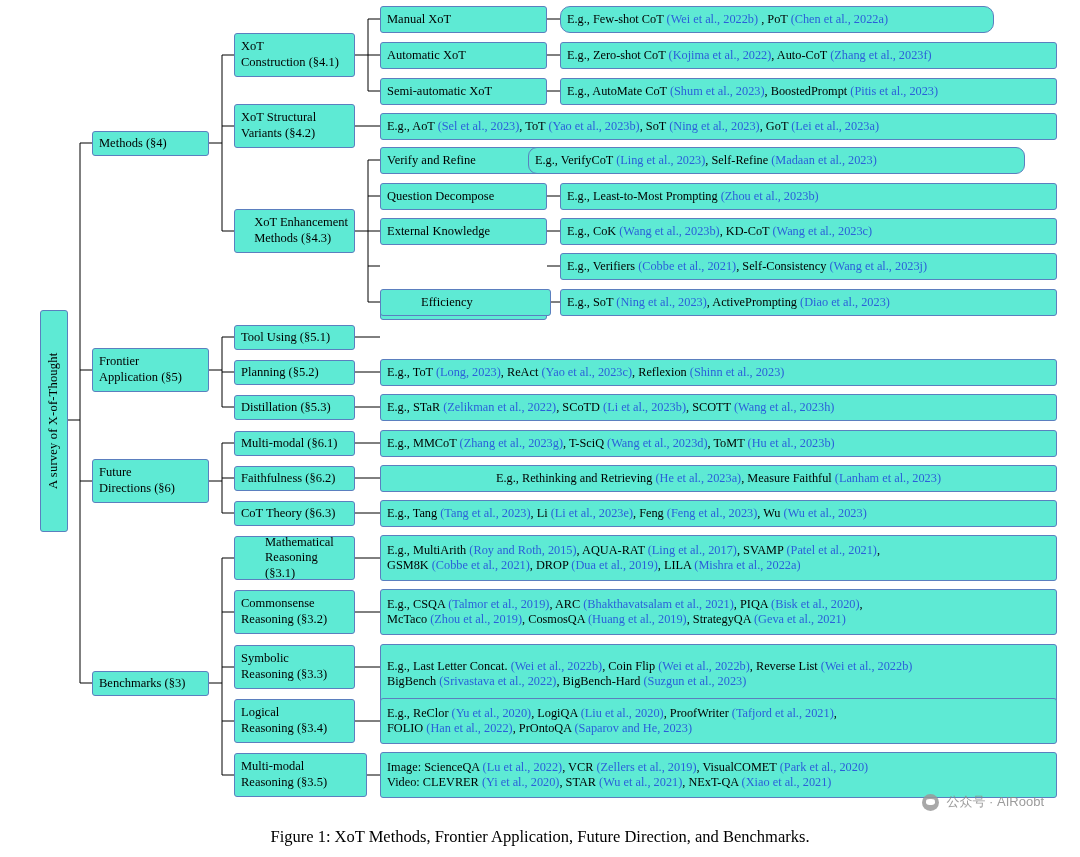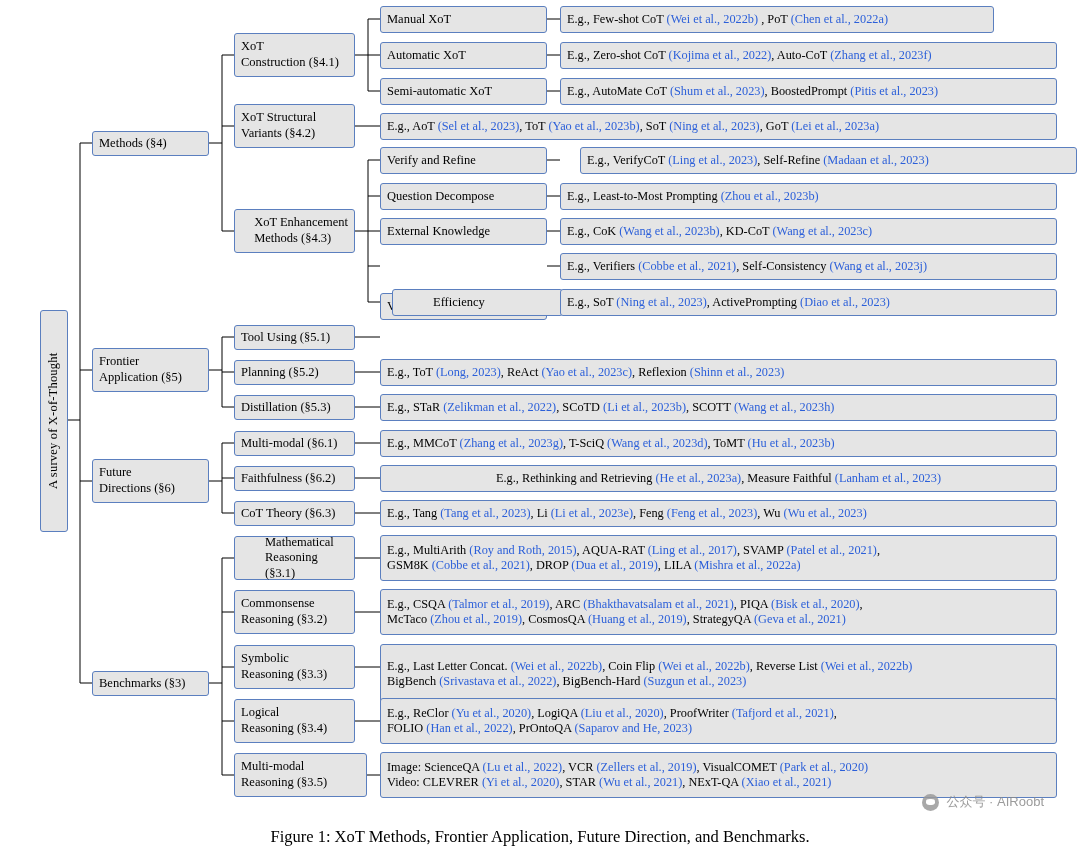--- a/index.html
+++ b/index.html
@@ -10,21 +10,21 @@
     color:#000;
     position:relative;
     overflow:hidden;
   }
   #canvas{position:absolute; inset:0;}
   svg.lines{position:absolute; left:0; top:0; width:1080px; height:857px; pointer-events:none;}
   .node{
     position:absolute;
     box-sizing:border-box;
     border:1px solid #5b7fbf;
-    background:#e5e5e5;
+    background:#5eead4;
     border-radius:3px;
     padding:2px 6px;
     font-size:12.5px;
     line-height:1.25;
     display:flex;
     align-items:center;
   }
   .root{
     writing-mode:vertical-rl;
     transform:rotate(180deg);
@@ -234,45 +234,45 @@
   </div>
   <div class="node" style="left:380px; top:183px; width:167px; height:27px;">
     <span>Question Decompose</span>
   </div>
   <div class="node" style="left:380px; top:218px; width:167px; height:27px;">
     <span>External Knowledge</span>
   </div>
   <div class="node" style="left:380px; top:253px; width:167px; height:27px;margin-top:40px;">
     <span>Vote and Rank</span>
   </div>
-  <div class="node" style="left:392px; top:289px; width:171px; height:27px;padding-left:40px;">
+  <div class="node" style="left:380px; top:289px; width:171px; height:27px;padding-left:40px;">
     <span>Efficiency</span>
   </div>
 
-  <div class="node leafbox" style="left:560px; top:6px; width:434px; height:27px;">
+  <div class="node leafbox" style="left:560px; top:6px; width:434px; height:27px;border-radius:10px;">
       <div class="inner">
         <div><span>E.g.,  Few-shot CoT </span><span class="blue">(Wei et al., 2022b)</span><span> , PoT </span><span class="blue">(Chen et al., 2022a)</span></div>
       </div>
     </div>
   <div class="node leafbox" style="left:560px; top:42px; width:497px; height:27px;">
       <div class="inner">
         <div><span>E.g.,  Zero-shot CoT </span><span class="blue">(Kojima et al., 2022)</span><span>, Auto-CoT </span><span class="blue">(Zhang et al., 2023f)</span></div>
       </div>
     </div>
   <div class="node leafbox" style="left:560px; top:78px; width:497px; height:27px;">
       <div class="inner">
         <div><span>E.g.,  AutoMate CoT </span><span class="blue">(Shum et al., 2023)</span><span>, BoostedPrompt  </span><span class="blue">(Pitis et al., 2023)</span></div>
       </div>
     </div>
   <div class="node leafbox" style="left:380px; top:113px; width:677px; height:27px;">
       <div class="inner">
         <div><span>E.g.,  AoT </span><span class="blue">(Sel et al., 2023)</span><span>, ToT </span><span class="blue">(Yao et al., 2023b)</span><span>, SoT </span><span class="blue">(Ning et al., 2023)</span><span>, GoT </span><span class="blue">(Lei et al., 2023a)</span></div>
       </div>
     </div>
-  <div class="node leafbox" style="left:580px; top:147px; width:497px; height:27px;">
+  <div class="node leafbox" style="left:528px; top:147px; width:497px; height:27px;border-radius:9px;">
       <div class="inner">
         <div><span>E.g.,  VerifyCoT </span><span class="blue">(Ling et al., 2023)</span><span>, Self-Refine </span><span class="blue">(Madaan et al., 2023)</span></div>
       </div>
     </div>
   <div class="node leafbox" style="left:560px; top:183px; width:497px; height:27px;">
       <div class="inner">
         <div><span>E.g.,  Least-to-Most Prompting </span><span class="blue">(Zhou et al., 2023b)</span></div>
       </div>
     </div>
   <div class="node leafbox" style="left:560px; top:218px; width:497px; height:27px;">

